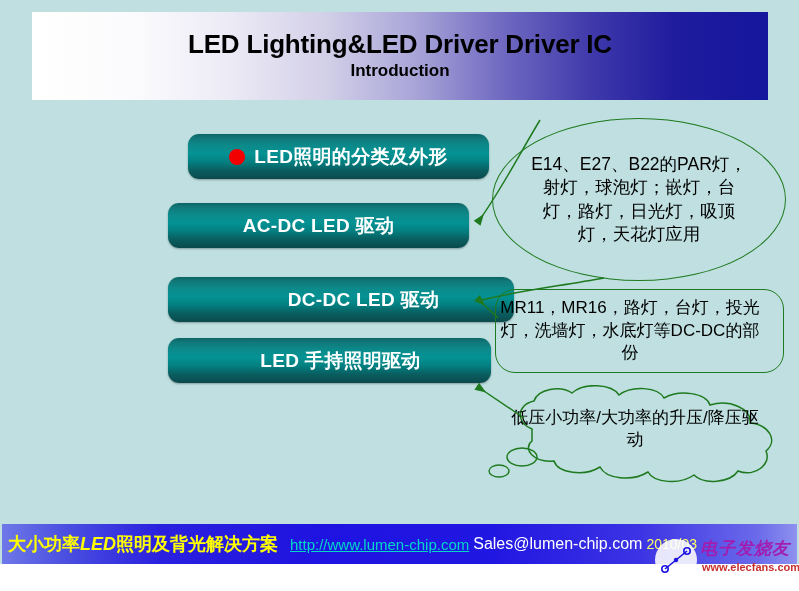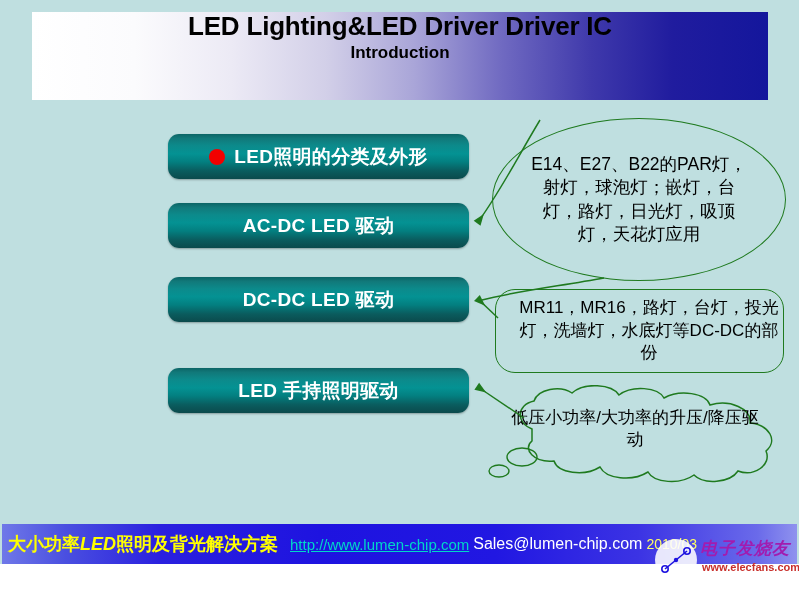--- a/index.html
+++ b/index.html
@@ -33,21 +33,21 @@
         #eceaf5 27%,
         #d2cfe8 40%,
         #a9a5d8 52%,
         #6f69c1 64%,
         #3f39ab 76%,
         #201c9e 87%,
         #14169c 100%);
     display: flex;
     flex-direction: column;
     align-items: center;
-    justify-content: flex-start;
+    justify-content: center;
   }
   #header-title {
     font-size: 26px;
     font-weight: bold;
     color: #000000;
     line-height: 1.12;
     letter-spacing: -0.2px;
     white-space: nowrap;
   }
   #header-subtitle {
@@ -84,24 +84,24 @@
   }
   .menu-btn .bullet {
     width: 16px;
     height: 16px;
     border-radius: 50%;
     background: #f20000;
     display: inline-block;
     margin-right: 9px;
     flex: 0 0 auto;
   }
-  #btn-0 { top: 134px; }
+  #btn-0 { top: 134px; margin-left: 20px; }
   #btn-1 { top: 203px; }
-  #btn-2 { top: 277px; }
-  #btn-3 { top: 368px; }
+  #btn-2 { top: 277px; padding-left: 45px; }
+  #btn-3 { top: 338px; padding-left: 22px; }
   #btn-4 { top: 441px; }
 
   
   .callout-text {
     color: #000000;
     text-align: center;
     line-height: 1.32;
   }
 
   #callout-ellipse {
@@ -127,21 +127,21 @@
     position: absolute;
     left: 495px;
     top: 289px;
     width: 289px;
     height: 84px;
     border: 1.6px solid #1f7a1f;
     border-radius: 20px;
     background: transparent;
     display: flex;
     align-items: center;
-    justify-content: flex-end;
+    justify-content: flex-start;
     box-sizing: border-box;
   }
   #callout-round .callout-text {
     font-size: 17px;
     width: 268px;
   }
 
   #callout-cloud {
     position: absolute;
     left: 472px;

